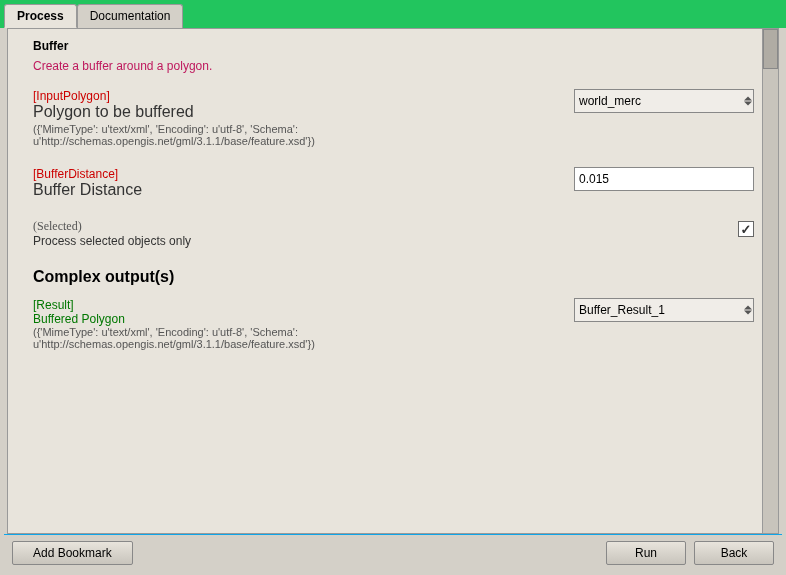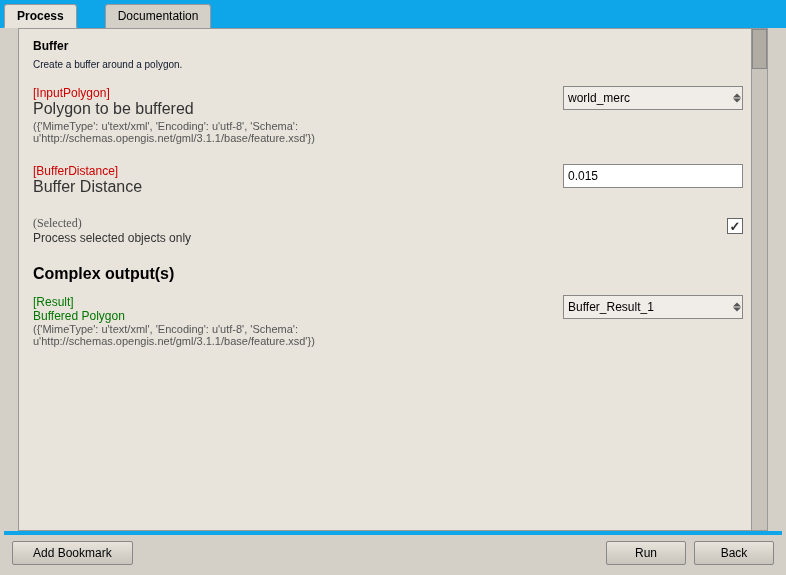--- a/index.html
+++ b/index.html
@@ -14,46 +14,46 @@
     .main-window {
       width: 786px;
       height: 575px;
       background: #d4d0c8;
       display: flex;
       flex-direction: column;
     }
     .tab-bar {
       display: flex;
       padding: 4px 16px 0 4px;
-      background: #0ea5e9;
-      gap: 28px;
+      background: #22c55e;
     }
     .tab {
       padding: 4px 12px;
       background: #d4d0c8;
       border: 1px solid #999;
       border-bottom: none;
       cursor: pointer;
       font-size: 12px;
       border-radius: 3px 3px 0 0;
     }
     .tab.active {
       background: #e8e4dc;
       border-bottom: 1px solid #e8e4dc;
       font-weight: bold;
     }
     .content-area {
       flex: 1;
       background: #e8e4dc;
       border: 1px solid #999;
-      margin: 0 18px;
+      margin: 0 7px;
       display: flex;
       flex-direction: column;
       overflow: hidden;
       position: relative;
+      padding-left: 11px;
     }
     .scrollable-content {
       flex: 1;
       overflow-y: auto;
       padding: 10px 14px;
       padding-right: 24px;
     }
     .scrollbar-track {
       position: absolute;
       right: 0;
@@ -71,22 +71,22 @@
       height: 40px;
       background: #b0aca4;
       border: 1px solid #888;
     }
     .section-title {
       font-weight: bold;
       font-size: 12px;
       margin-bottom: 6px;
     }
     .section-desc {
-      font-size: 10px;
-      color: #0f172a;
+      font-size: 12px;
+      color: #be185d;
       margin-bottom: 16px;
     }
     .field-block {
       margin-bottom: 20px;
       display: flex;
       align-items: flex-start;
       justify-content: space-between;
     }
     .field-label-group {
       flex: 1;
@@ -214,21 +214,21 @@
     .result-desc {
       font-size: 11px;
       color: #555;
     }
     .bottom-bar {
       padding: 6px 8px;
       background: #d4d0c8;
       display: flex;
       justify-content: space-between;
       align-items: flex-start;
-      border-top: 4px solid #0ea5e9;
+      border-top: 1px solid #0ea5e9;
       margin: 0 4px 4px 4px;
     }
     .btn {
       padding: 4px 20px;
       background: linear-gradient(to bottom, #e8e4dc, #c8c4bc);
       border: 1px solid #888;
       font-size: 12px;
       cursor: pointer;
       border-radius: 2px;
       min-width: 80px;

